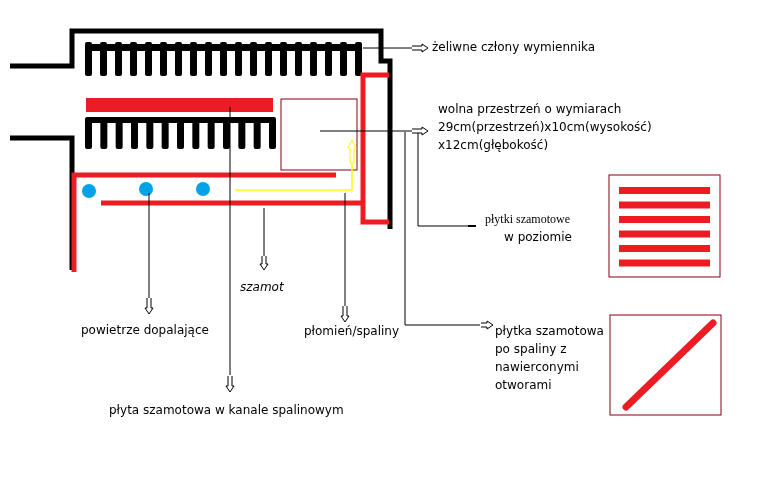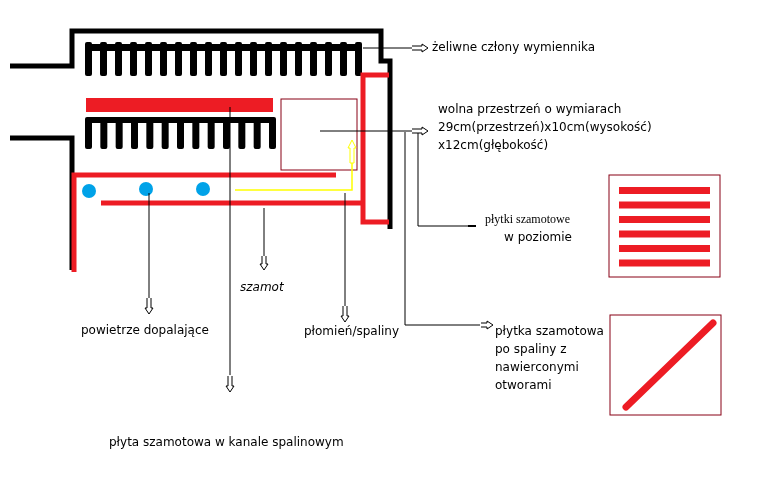--- a/index.html
+++ b/index.html
@@ -114,13 +114,13 @@
 <div class="lbl" style="left:438px;top:136px;">x12cm(głębokość)</div>
 <div class="lbl" style="left:485px;top:210px;font-family:Liberation Serif, serif;">płytki szamotowe</div>
 <div class="lbl" style="left:488px;top:228px;margin-left:16px;">w poziomie</div>
 <div class="lbl" style="left:495px;top:322px;text-align:center;">płytka szamotowa</div>
 <div class="lbl" style="left:495px;top:340px;">po spaliny z</div>
 <div class="lbl" style="left:495px;top:358px;">nawierconymi</div>
 <div class="lbl" style="left:495px;top:376px;">otworami</div>
 <div class="lbl" style="left:240px;top:278px;font-style:italic;">szamot</div>
 <div class="lbl" style="left:81px;top:321px;">powietrze dopalające</div>
 <div class="lbl" style="left:304px;top:322px;">płomień/spaliny</div>
-<div class="lbl" style="left:109px;top:401px;margin-top:32px;">płyta szamotowa w kanale spalinowym</div>
+<div class="lbl" style="left:109px;top:401px;">płyta szamotowa w kanale spalinowym</div>
 
 </body></html>

